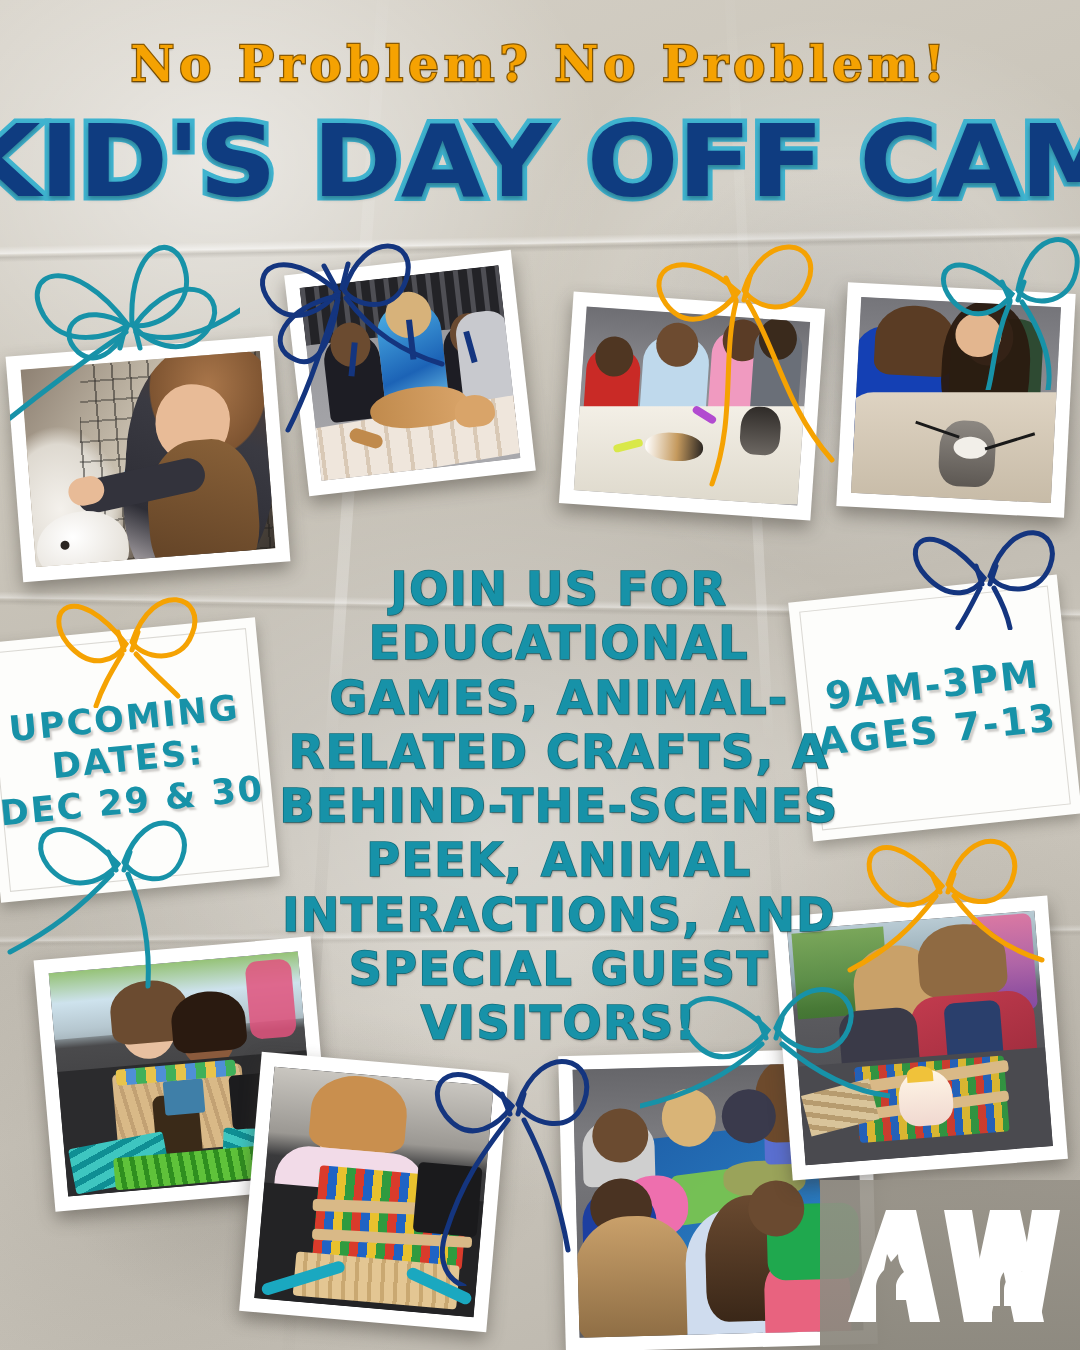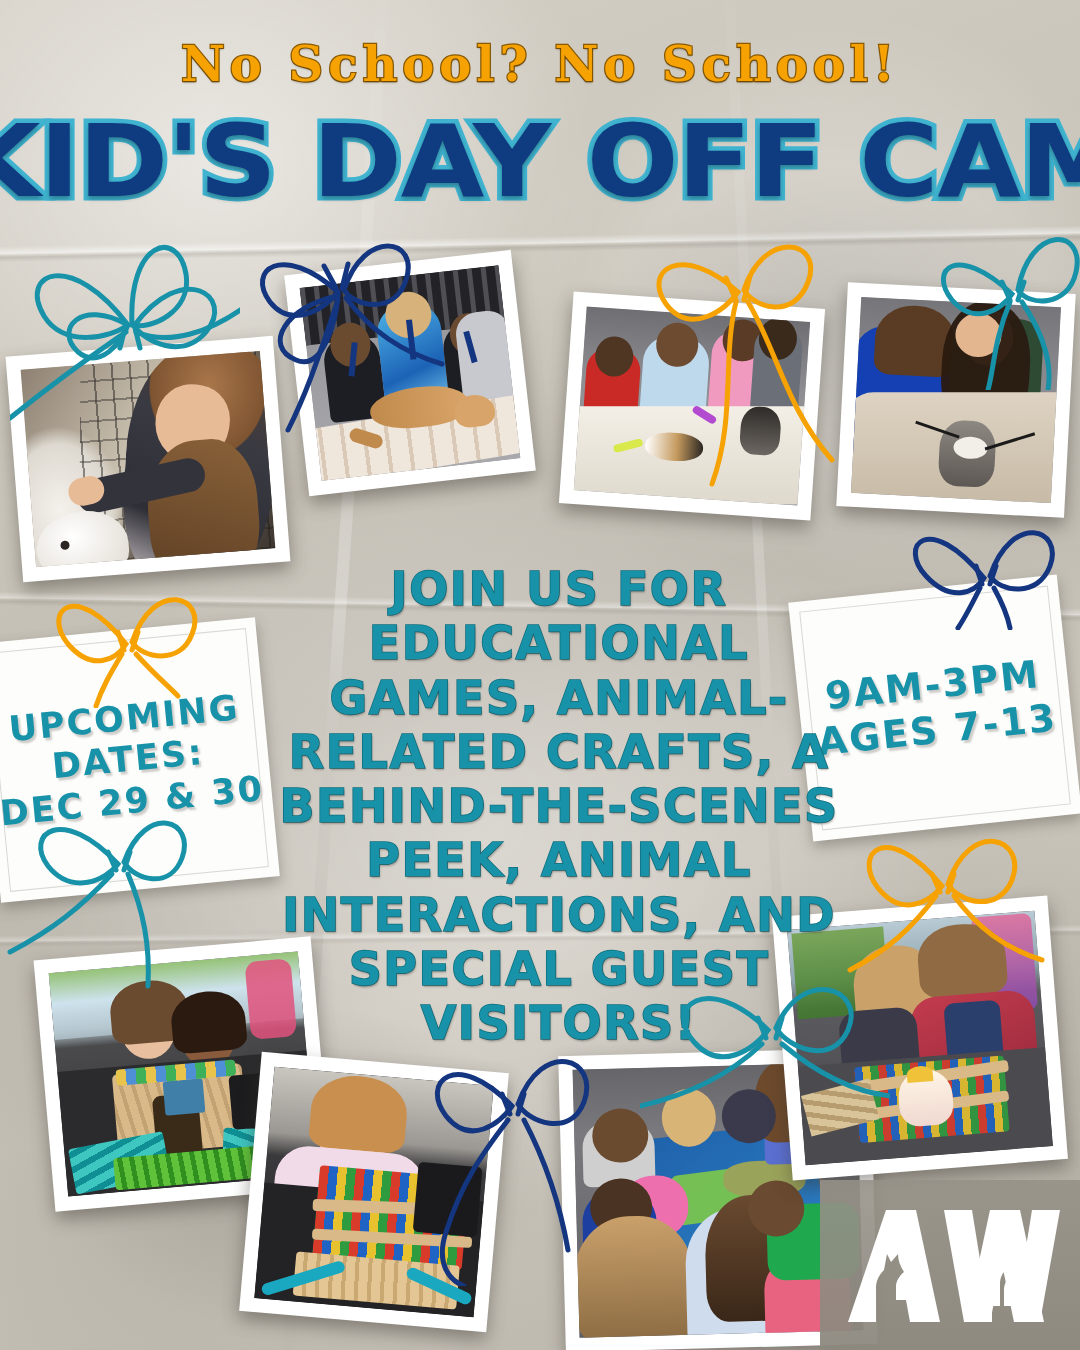--- a/index.html
+++ b/index.html
@@ -348,21 +348,21 @@
         repeating-linear-gradient(90deg,#1f63c4 0 8px,#e8c12e 8px 16px,#2f9b3f 16px 24px,#d93b2b 24px 32px);opacity:.9;border-radius:4px;"></div>
       <div style="left:50px;bottom:72px;width:160px;height:12px;background:#d9b987;border-radius:4px;transform:rotate(-4deg);"></div>
       <div style="left:52px;bottom:44px;width:156px;height:11px;background:#d9b987;border-radius:4px;transform:rotate(-3deg);"></div>
       <div style="left:98px;bottom:30px;width:54px;height:56px;background:linear-gradient(180deg,#fff6e6,#f0d8d0);border-radius:48% 48% 36% 36%;"></div>
       <div style="left:108px;bottom:74px;width:26px;height:16px;background:#f0c23a;border-radius:50% 50% 0 0;"></div>
       <div style="left:4px;bottom:34px;width:70px;height:42px;background:
         repeating-linear-gradient(22deg,#d9c49a 0 7px,#b79c6f 7px 12px);transform:rotate(-10deg);"></div>
     </div>
   </div>
 
-  <div class="kicker">No School? No School!</div>
+  <div class="kicker">No Problem? No Problem!</div>
   <div class="title">KID'S DAY OFF CAMP!</div>
   <div class="body-copy">JOIN US FOR EDUCATIONAL GAMES, ANIMAL-RELATED CRAFTS, A BEHIND-THE-SCENES PEEK, ANIMAL INTERACTIONS, AND SPECIAL GUEST VISITORS!</div>
 
   <div class="note" id="note-dates">
     <div class="note-text">
       <span>UPCOMING</span>
       <span>DATES:</span>
       <span>DEC 29 &amp; 30</span>
     </div>
   </div>

